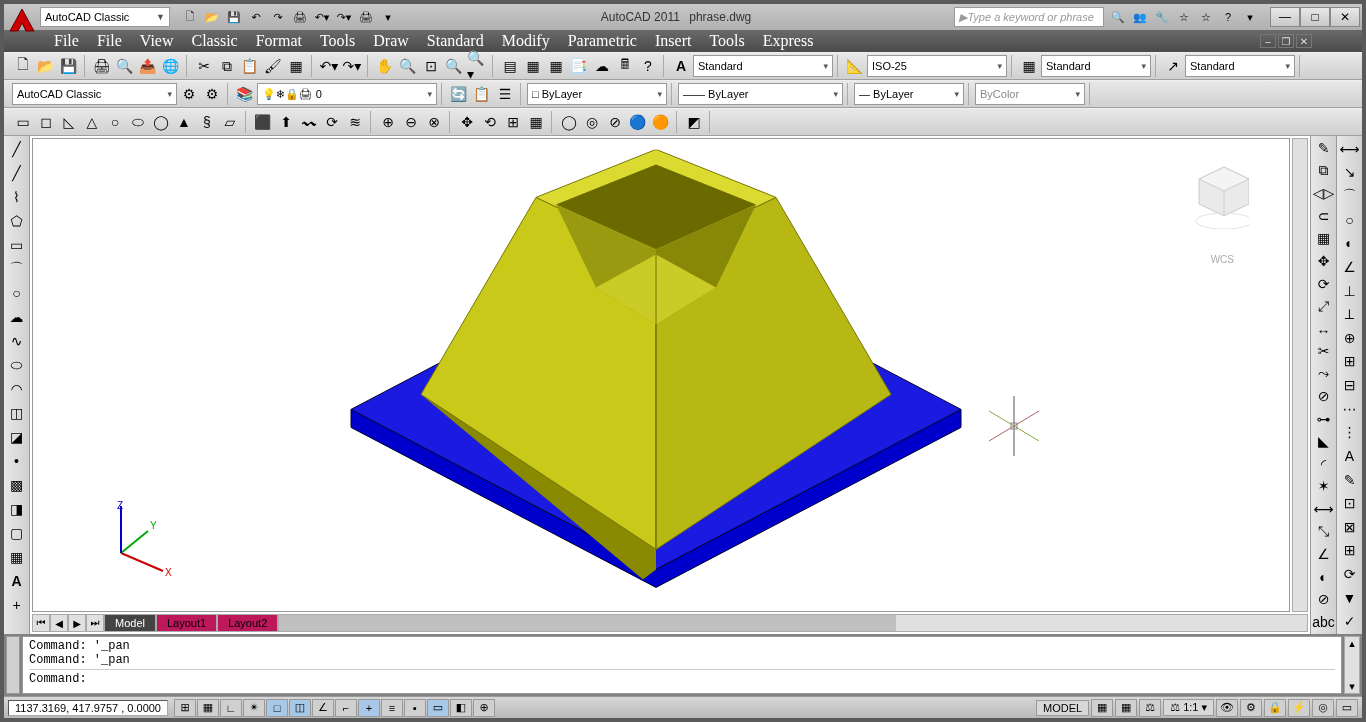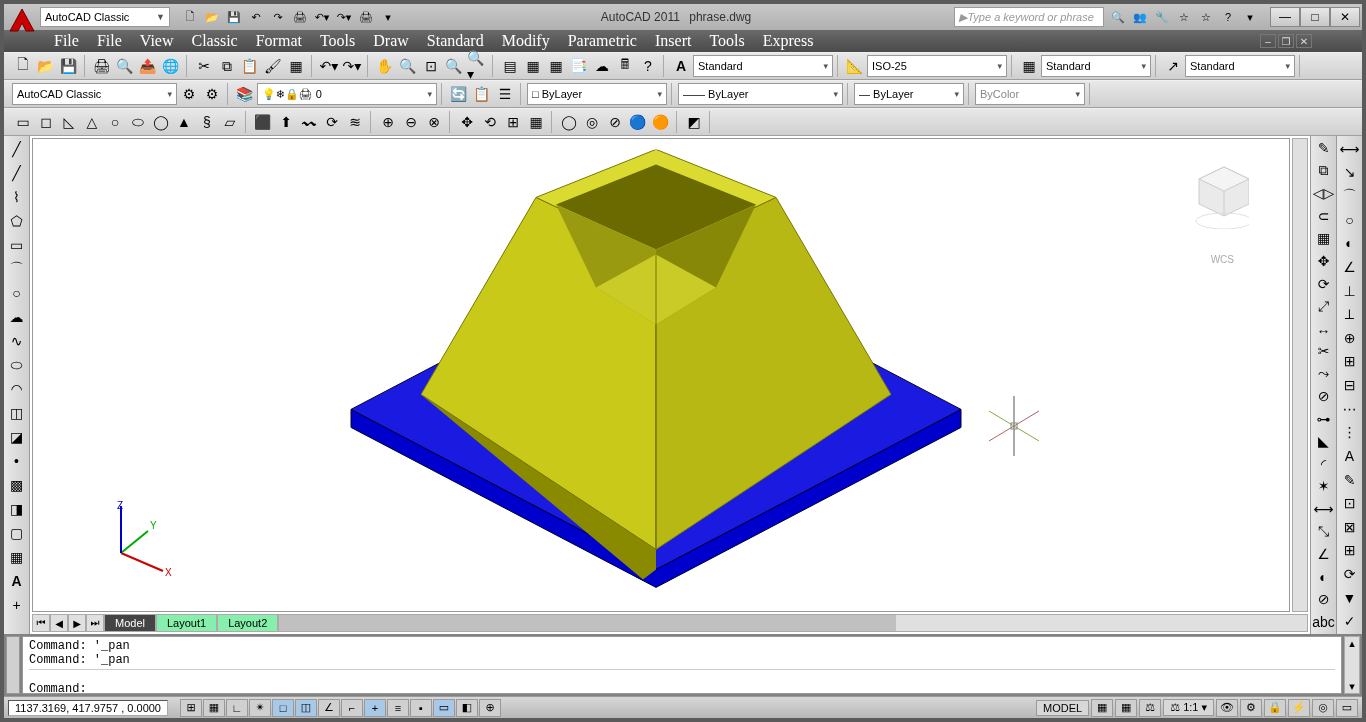--- a/index.html
+++ b/index.html
@@ -92,21 +92,21 @@
 
 .canvas-wrap {flex:1;display:flex;flex-direction:column;background:#fff;}
 .canvas {
   flex:1;background:#fff;position:relative;border:1px solid #999;margin:2px;
   overflow:hidden;
 }
 .scroll-v{width:16px;background:#e0e0e0;border:1px solid #aaa;margin:2px 2px 2px 0;}
 .scroll-h-row{height:18px;display:flex;align-items:stretch;margin:0 2px 2px 2px;}
 .nav-btns{display:flex;}
 .nav-btn{width:18px;background:#e0e0e0;border:1px solid #aaa;display:flex;align-items:center;justify-content:center;font-size:10px;}
-.tab{padding:0 10px;font-size:11px;background:#86efac;border:1px solid #aaa;display:flex;align-items:center;}
+.tab{padding:0 10px;font-size:11px;background:#be185d;border:1px solid #aaa;display:flex;align-items:center;}
 .tab.active{background:#444;color:#fff;}
 .scroll-h{flex:1;background:#e0e0e0;border:1px solid #aaa;position:relative;}
 .scroll-h .thumb{position:absolute;left:0;top:0;bottom:0;width:60%;background:#c0c0c0;}
 
 
 .model-svg{position:absolute;left:50%;top:50%;transform:translate(-50%,-48%);}
 
 .ucs-icon {position:absolute;left:60px;bottom:30px;}
 .viewcube {position:absolute;right:40px;top:10px;width:70px;height:80px;opacity:0.6;}
 .wcs {position:absolute;right:55px;top:115px;color:#aaa;font-size:10px;}
@@ -117,21 +117,21 @@
   background:#fff;border:1px solid #999;margin:2px;height:58px;
   font-family:"Courier New",monospace;font-size:12px;padding:2px 6px;line-height:14px;
 }
 .cmd-handle{width:14px;background:#d0d0d0;border:1px solid #999;margin:2px 0 2px 2px;}
 .cmd-row{display:flex;}
 .cmd-scroll{width:16px;background:#e0e0e0;border:1px solid #aaa;margin:2px 2px 2px 0;display:flex;flex-direction:column;justify-content:space-between;align-items:center;}
 
 
 .statusbar {
   height:22px;background:linear-gradient(#d8d8d8,#b8b8b8);border-top:1px solid #999;
-  display:flex;align-items:center;font-size:11px;padding:0 4px;gap:8px;
+  display:flex;align-items:center;font-size:11px;padding:0 4px;gap:2px;
 }
 .coords{background:#fff;border:1px inset #aaa;padding:1px 6px;min-width:160px;}
 .sb-btns{display:flex;gap:1px;margin-left:4px;}
 .sb-btn{width:22px;height:18px;border:1px solid #999;background:#d0d0d0;display:flex;align-items:center;justify-content:center;font-size:11px;}
 .sb-btn.on{background:#a8c8e8;}
 .sb-right{margin-left:auto;display:flex;align-items:center;gap:2px;}
 .sb-label{border:1px solid #999;padding:1px 6px;background:#d8d8d8;}
 
 svg{display:block;}
 </style>
@@ -508,21 +508,21 @@
     <div class="vtb-btn">▼</div>
     <div class="vtb-btn">✓</div>
   </div>
 </div>
 
 <div class="cmd-row">
   <div class="cmd-handle"></div>
   <div class="cmdline" style="flex:1">
     <div>Command: '_pan</div>
     <div>Command: '_pan</div>
-    <div style="border-top:1px solid #ccc;margin-top:2px;padding-top:12px">Command:</div>
+    <div style="border-top:1px solid #ccc;margin-top:2px;padding-top:2px">Command:</div>
   </div>
   <div class="cmd-scroll">
       <span>▴</span>
       <span>▾</span>
     </div>
 </div>
 
 <div class="statusbar">
   <div class="coords">1137.3169, 417.9757 , 0.0000</div>
   <div class="sb-btns">

